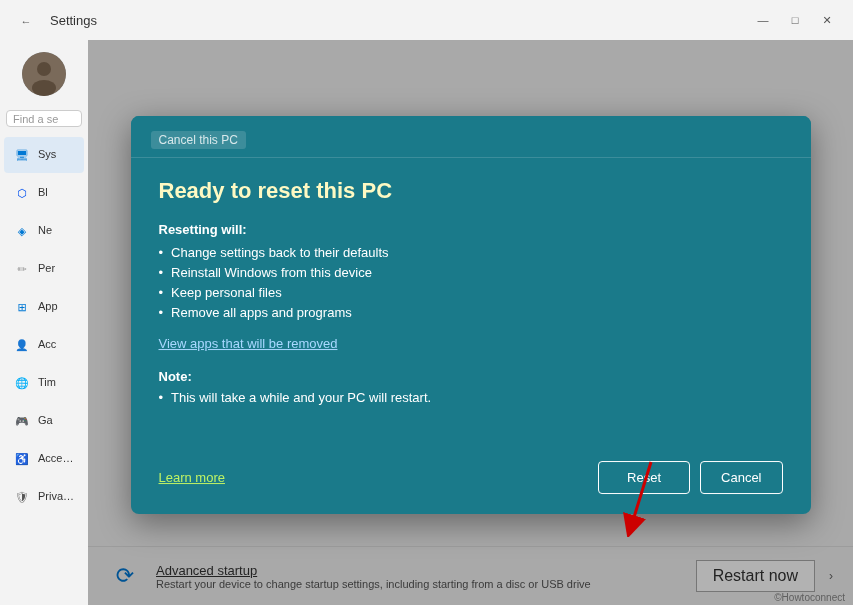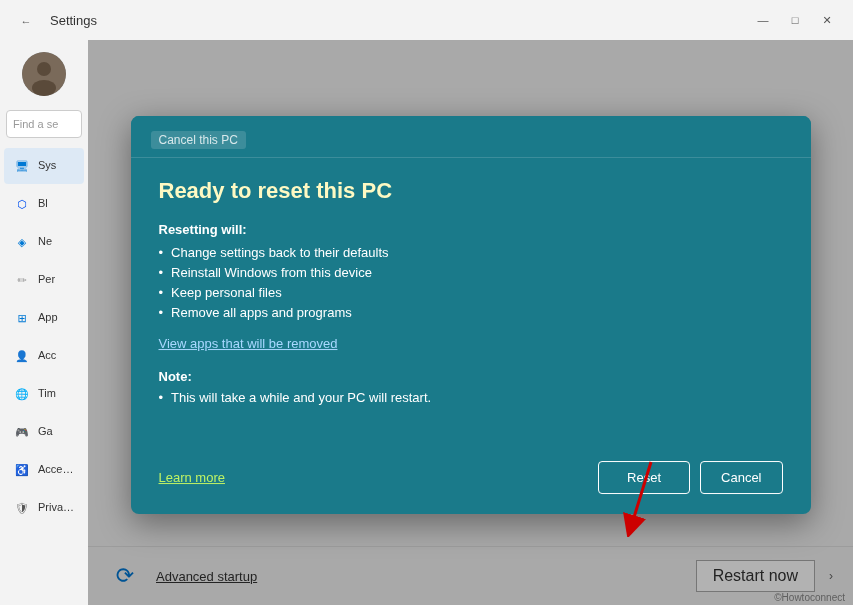--- a/index.html
+++ b/index.html
@@ -79,21 +79,21 @@
     }
     .avatar svg {
       width: 44px;
       height: 44px;
     }
     .search-box {
       margin: 0 6px 8px;
       background: white;
       border: 1px solid #ccc;
       border-radius: 4px;
-      height: 28px;
+      height: 17px;
       display: flex;
       align-items: center;
       padding: 0 6px;
       font-size: 11px;
       color: #999;
       overflow: hidden;
     }
     .nav-item {
       display: flex;
       align-items: center;
@@ -413,20 +413,21 @@
 
   <div class="content-area">
 
     <div class="bg-content">
     </div>
 
     <div class="advanced-startup-row">
       <div class="advanced-icon">⟳</div>
       <div class="advanced-text">
         <div class="advanced-title">Advanced startup</div>
+        <div class="advanced-desc">Restart your device to change startup settings, including starting from a disc or USB drive</div>
       </div>
       <button class="restart-now-btn">Restart now</button>
       <div class="chevron-right">›</div>
     </div>
 
     <div class="copyright">©Howtoconnect</div>
 
     <div class="overlay"></div>
 
     <div class="dialog">

